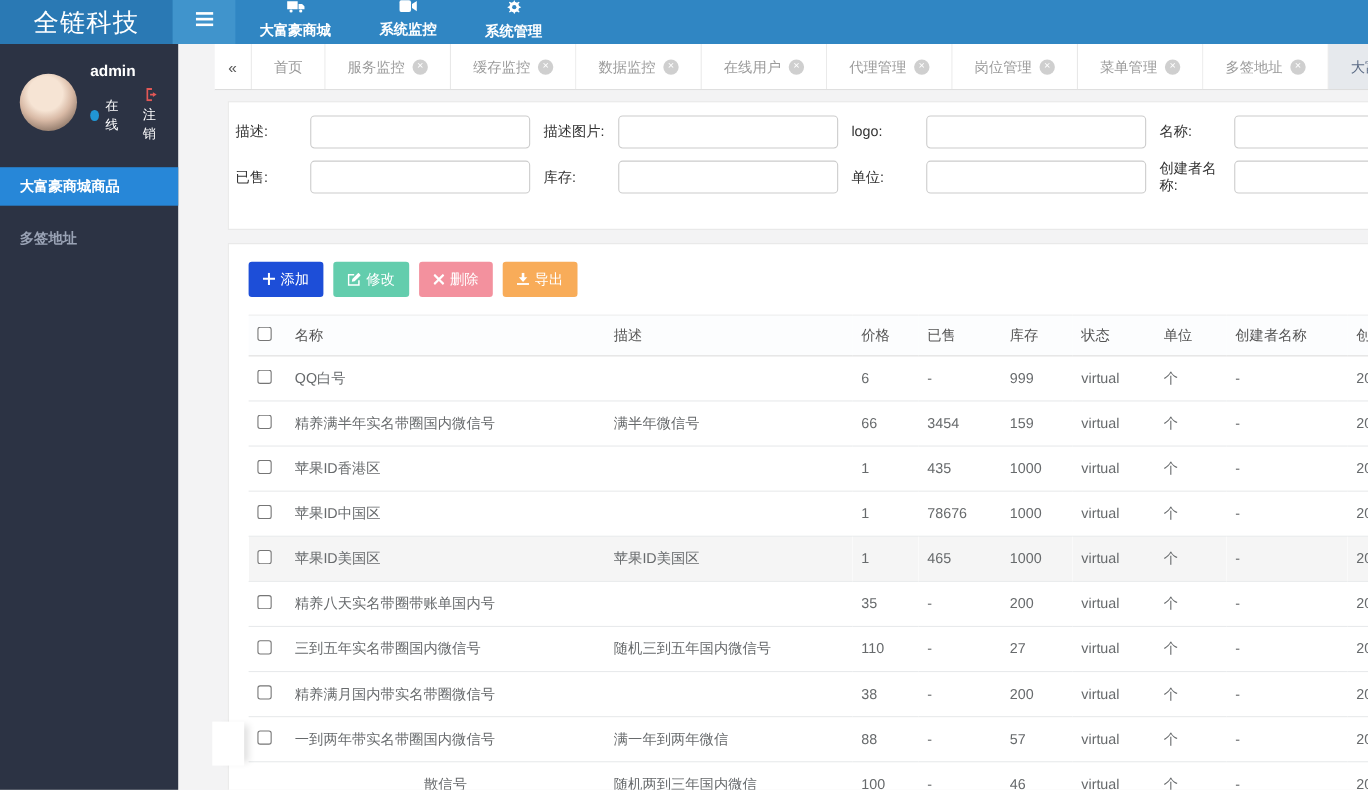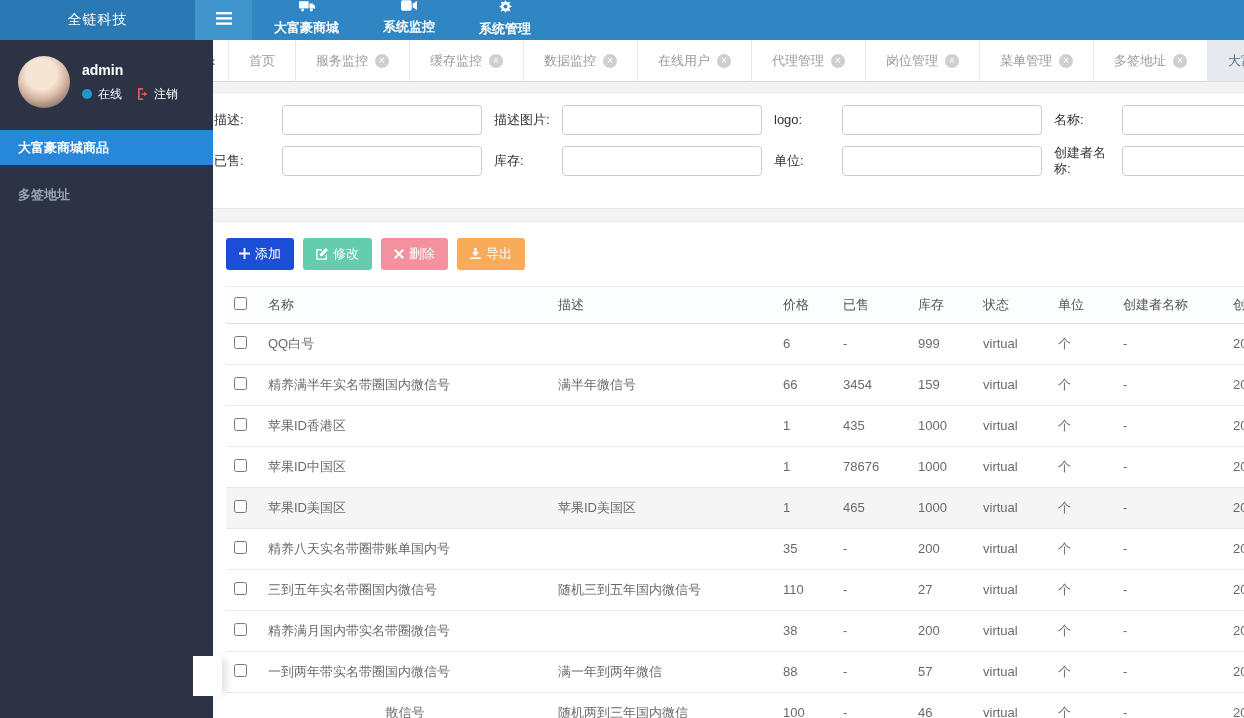--- a/index.html
+++ b/index.html
@@ -1,34 +1,34 @@
 <!DOCTYPE html>
 <html><head>
 <meta charset="utf-8">
 <style>
   * { margin:0; padding:0; box-sizing:border-box; }
   html,body { width:1244px; height:718px; overflow:hidden; font-family:"Liberation Sans","DejaVu Sans",sans-serif; background:#f3f3f4; }
 
   
   .topbar { position:absolute; left:0; top:0; width:1244px; height:40px; background:#3086c3; display:flex; align-items:stretch; z-index:60; }
-  .logo { width:195px; background:#2a79b4; color:#fff; font-size:14px; display:flex; align-items:center; justify-content:center; letter-spacing:1px; }
+  .logo { width:157px; background:#2a79b4; color:#fff; font-size:23px; display:flex; align-items:center; justify-content:center; letter-spacing:1px; }
   .hamburger { width:57px; background:#4094cc; display:flex; align-items:center; justify-content:center; cursor:pointer; }
   .topnav { display:flex; align-items:stretch; }
   .topnav-item { display:flex; align-items:center; gap:7px; padding:0 22px; color:#fff; font-size:13px; font-weight:bold; cursor:pointer;flex-direction:column; }
   .topnav-item svg { display:block; }
 
   
-  .sidebar { position:absolute; left:0; top:40px; width:213px; height:678px; background:#2c3344; z-index:40; }
+  .sidebar { position:absolute; left:0; top:40px; width:162px; height:678px; background:#2c3344; z-index:40; }
   .user-panel { padding:16px 14px 14px 18px; display:flex; gap:12px; align-items:center; }
   .avatar { width:52px; height:52px; border-radius:50%; background:radial-gradient(circle at 45% 35%, #f6e4d4 0 35%, #d8b9a5 55%, #9c8474 75%, #7c6a5e); flex:0 0 auto; }
   .user-info { color:#fff; }
   .user-name { font-size:14px; font-weight:bold; margin-bottom:8px; }
   .user-status { display:flex; align-items:center; gap:6px; font-size:12px; color:#fff; }
   .dot { width:10px; height:10px; border-radius:50%; background:#2196d4; display:inline-block; }
-  .logout { display:flex; align-items:center; gap:4px; margin-left:10px; cursor:pointer; color:#fff; }
+  .logout { display:flex; align-items:center; gap:4px; margin-left:10px; cursor:pointer; color:#fff;flex-direction:column; }
   .logout svg { color:#e25856; }
   .side-menu { margin-top:8px; }
   .side-item { height:35px; display:flex; align-items:center; padding-left:18px; font-size:13px; font-weight:bold; color:#9aa3b5; cursor:pointer; }
   .side-item.active { background:#2787d8; color:#fff; }
   .side-item:not(.active) { margin-top:12px; }
 
   
   .main { position:absolute; left:195px; top:40px; right:0; bottom:0; overflow:hidden; }
   .tabbar { height:42px; background:#fff; border-bottom:1px solid #d9d9d9; display:flex; align-items:stretch; width:1340px; }
   .tab-collapse { width:34px; display:flex; align-items:center; justify-content:center; color:#555; font-size:14px; border-right:1px solid #e8e8e8; cursor:pointer; }

